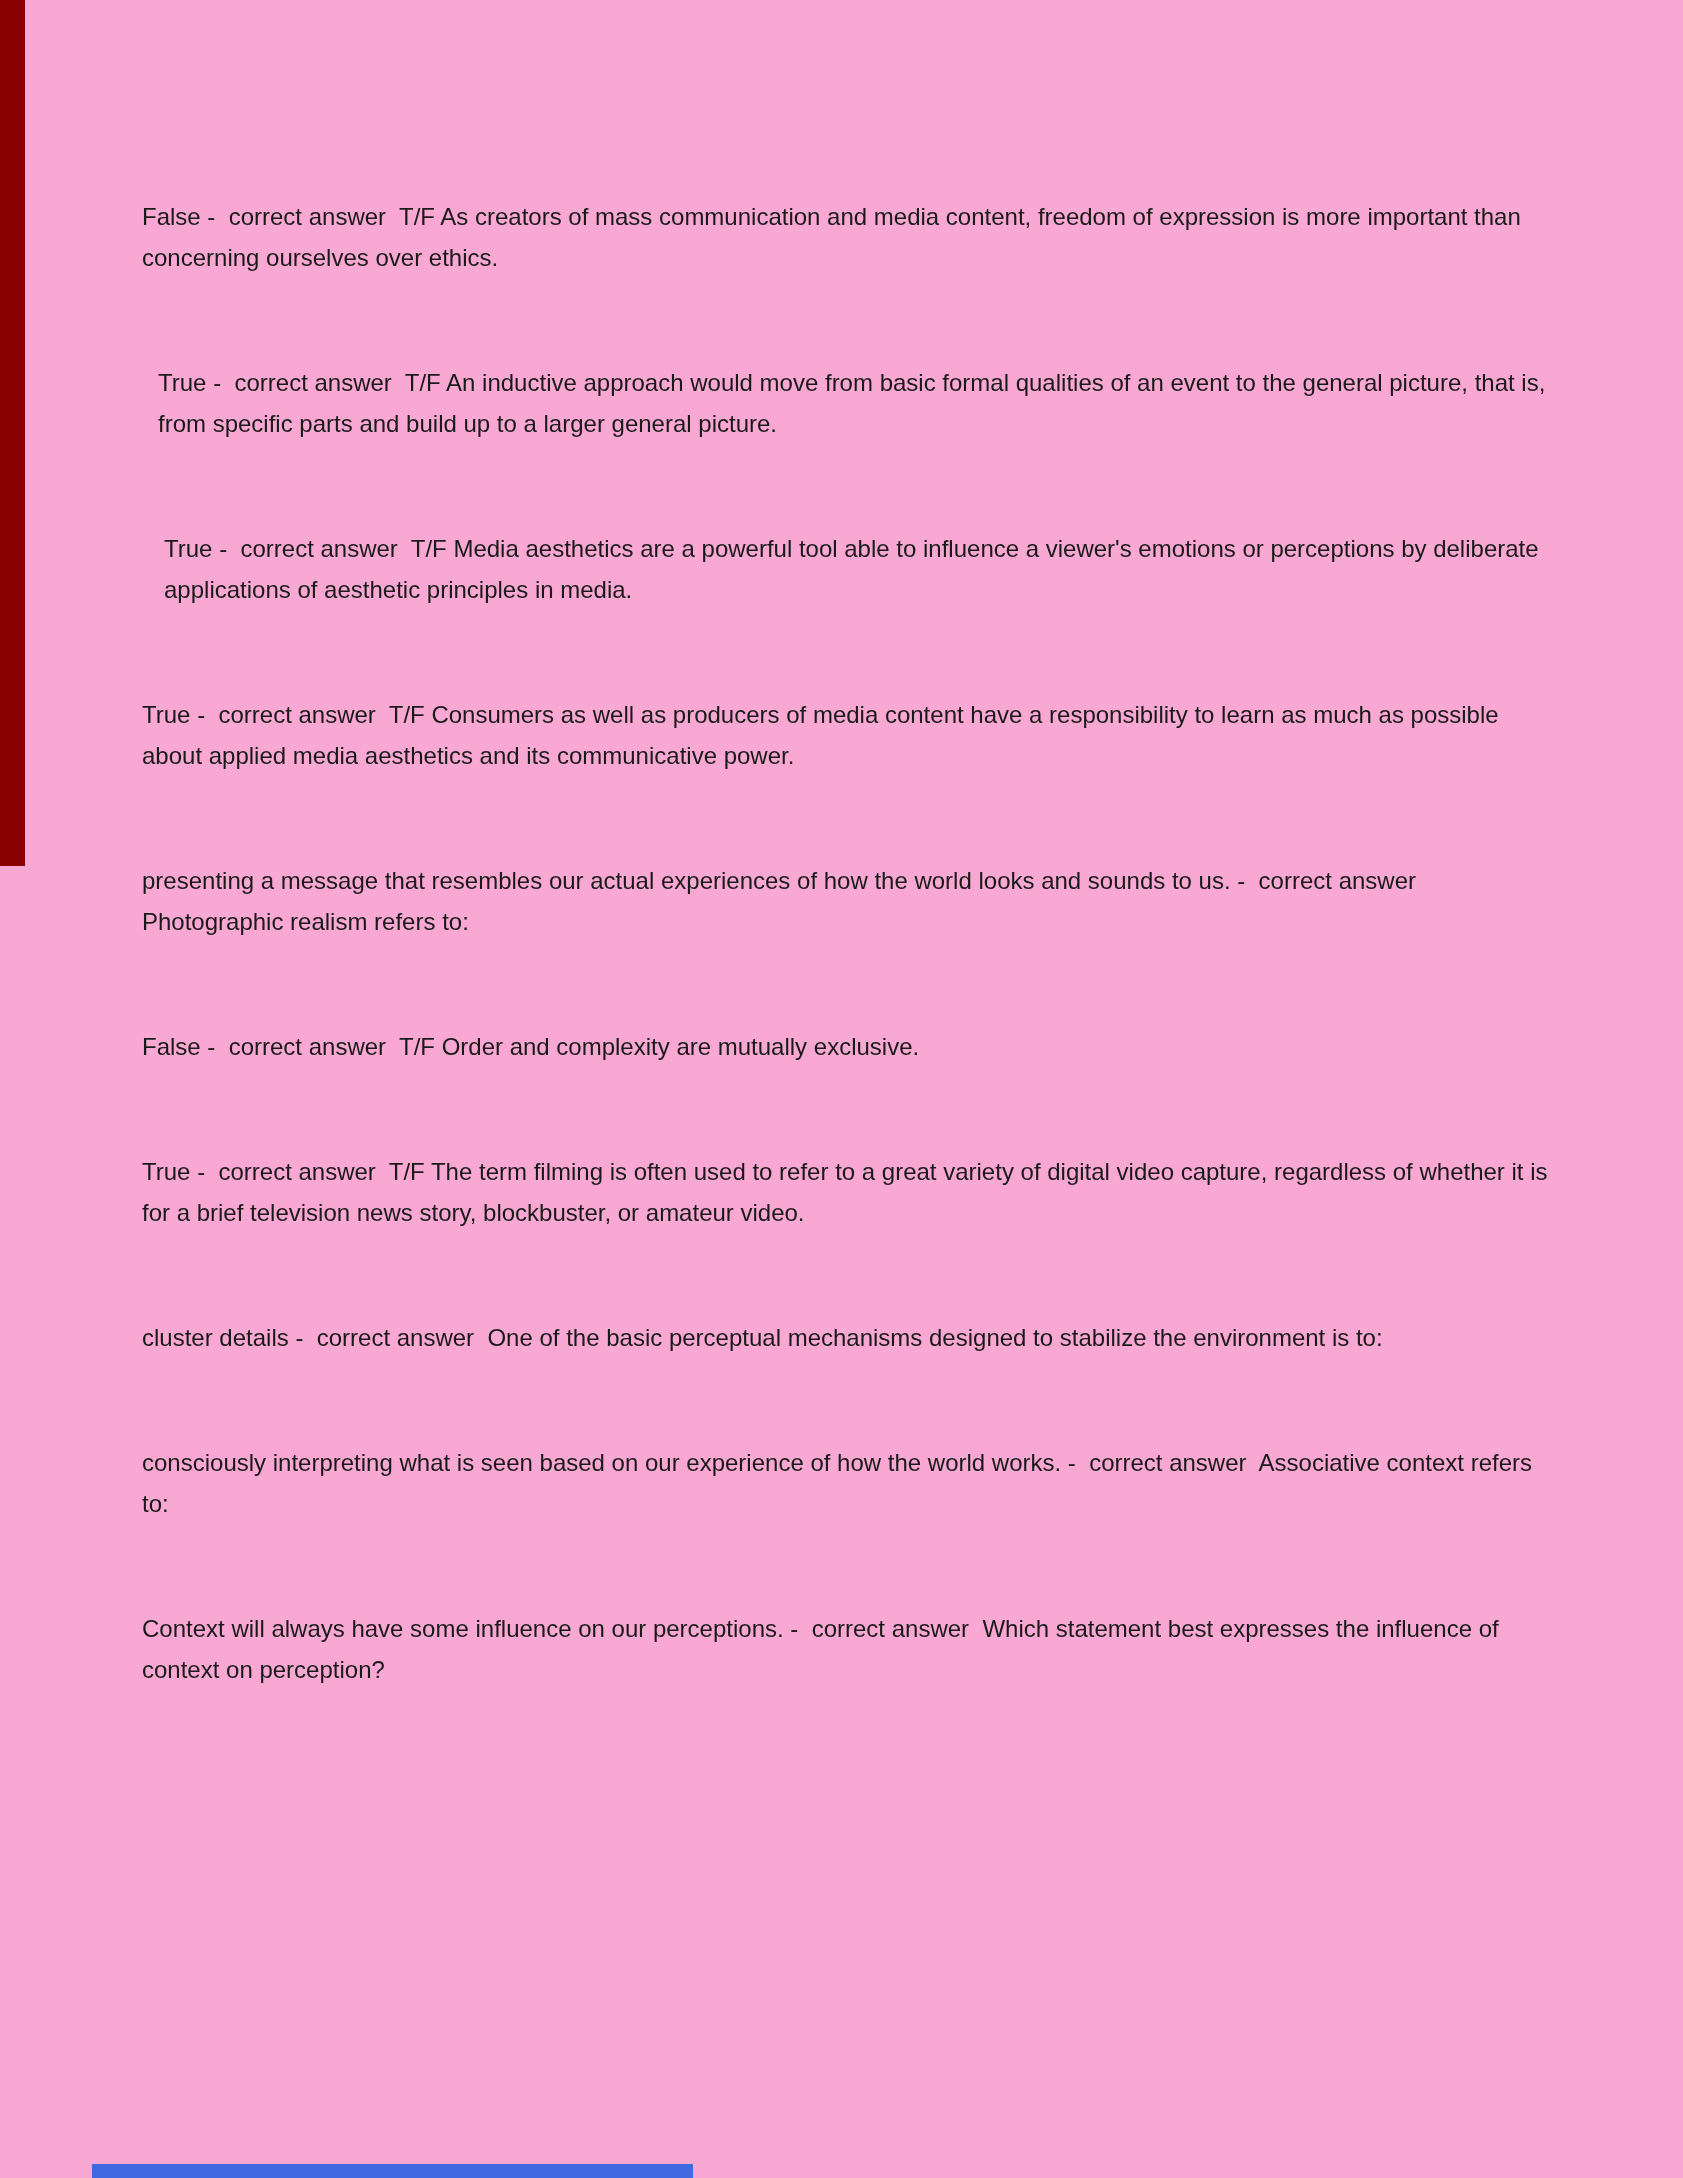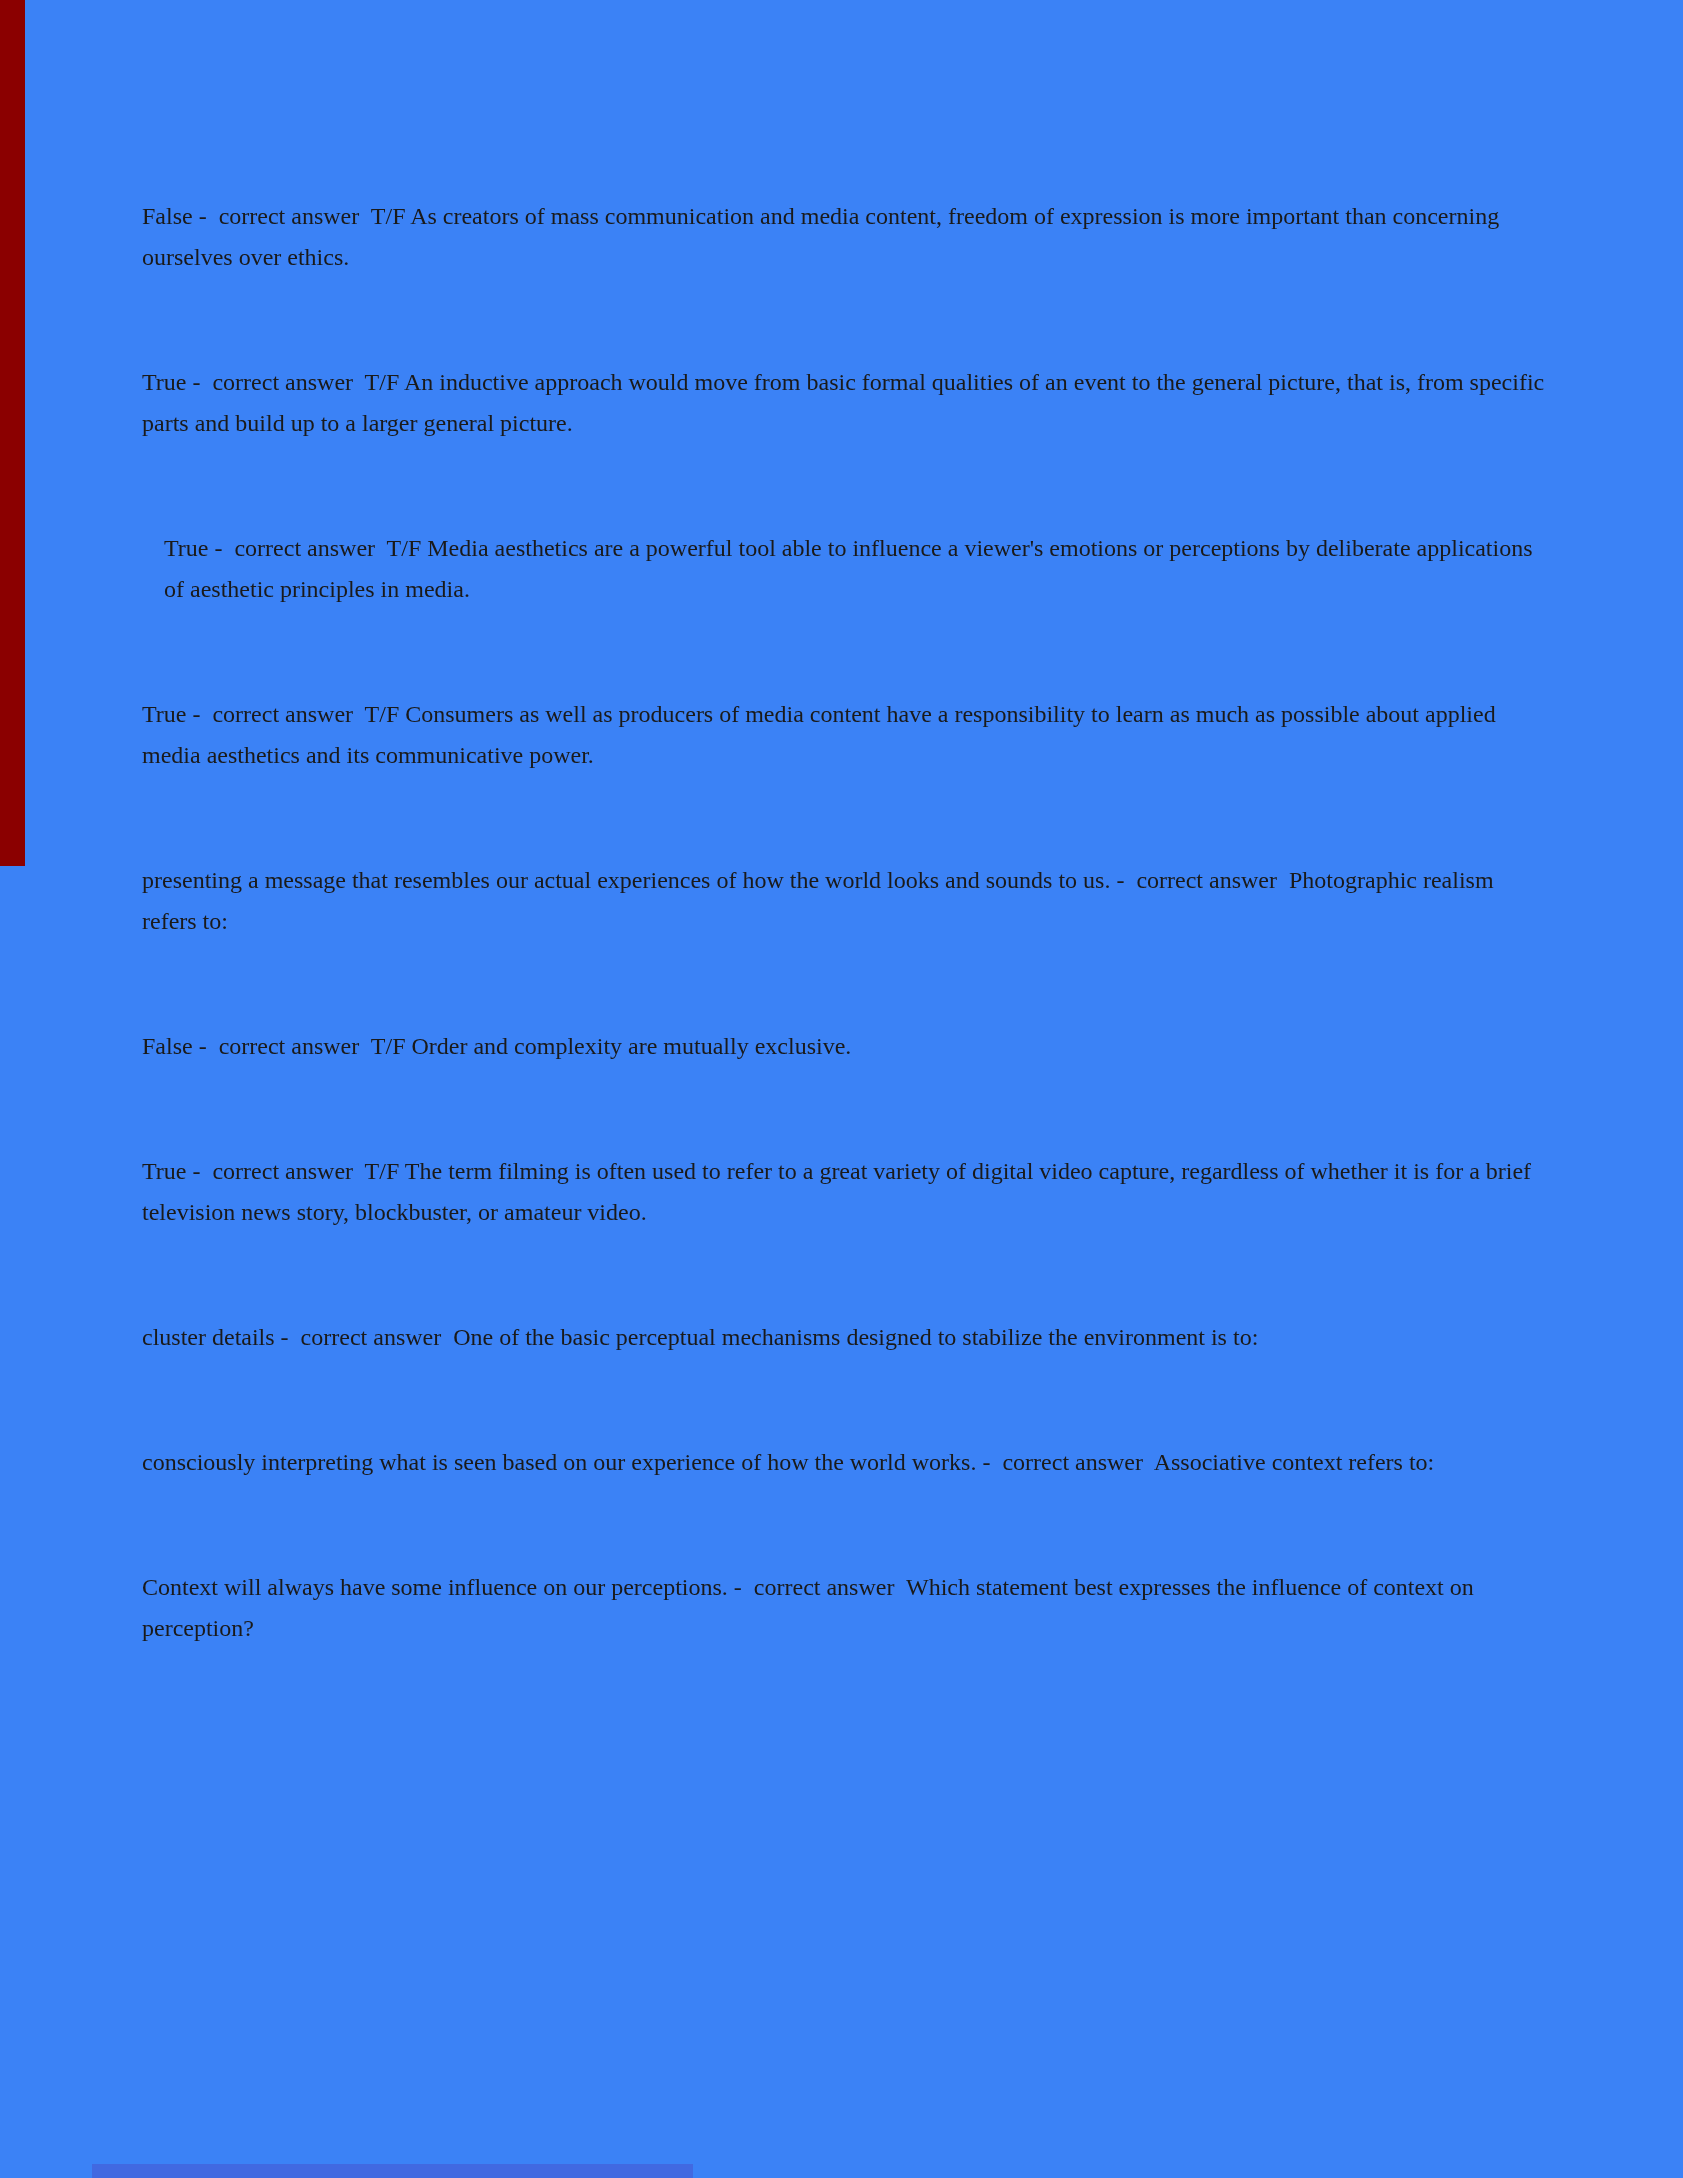--- a/index.html
+++ b/index.html
@@ -4,23 +4,23 @@
 <style>
   html, body {
     margin: 0;
     padding: 0;
     background: #ffffff;
   }
   #document-page {
     position: relative;
     width: 1683px;
     height: 2178px;
-    background: #3b82f6;
+    background: #f9a8d4;
     overflow: hidden;
-    font-family: Liberation Serif, serif;
+    font-family: Liberation Sans, sans-serif;
   }
   #left-edge-mark {
     position: absolute;
     left: 0;
     top: 0;
     width: 25px;
     height: 866px;
   }
   #bottom-edge-mark {
     position: absolute;
@@ -45,21 +45,21 @@
   }
 </style>
 </head>
 <body>
 
 <div id="document-page">
   <div id="left-edge-mark" style="background: rgb(139, 0, 0);"></div>
   <div id="bottom-edge-mark" style="background: rgb(65, 105, 225);"></div>
   <div id="qa-list">
       <p class="qa-paragraph" style="color: rgb(26, 26, 26);">False -  correct answer  T/F As creators of mass communication and media content, freedom of expression is more important than concerning ourselves over ethics.</p>
-      <p class="qa-paragraph" style="color: rgb(26, 26, 26);">True -  correct answer  T/F An inductive approach would move from basic formal qualities of an event to the general picture, that is, from specific parts and build up to a larger general picture.</p>
+      <p class="qa-paragraph" style="color: rgb(26, 26, 26); margin-left: 16px;">True -  correct answer  T/F An inductive approach would move from basic formal qualities of an event to the general picture, that is, from specific parts and build up to a larger general picture.</p>
       <p class="qa-paragraph" style="color: rgb(26, 26, 26); margin-left: 22px;">True -  correct answer  T/F Media aesthetics are a powerful tool able to influence a viewer's emotions or perceptions by deliberate applications of aesthetic principles in media.</p>
       <p class="qa-paragraph" style="color: rgb(26, 26, 26);">True -  correct answer  T/F Consumers as well as producers of media content have a responsibility to learn as much as possible about applied media aesthetics and its communicative power.</p>
       <p class="qa-paragraph" style="color: rgb(26, 26, 26);">presenting a message that resembles our actual experiences of how the world looks and sounds to us. -  correct answer  Photographic realism refers to:</p>
       <p class="qa-paragraph" style="color: rgb(26, 26, 26);">False -  correct answer  T/F Order and complexity are mutually exclusive.</p>
       <p class="qa-paragraph" style="color: rgb(26, 26, 26); margin-top: 36px;">True -  correct answer  T/F The term filming is often used to refer to a great variety of digital video capture, regardless of whether it is for a brief television news story, blockbuster, or amateur video.</p>
       <p class="qa-paragraph" style="color: rgb(26, 26, 26);">cluster details -  correct answer  One of the basic perceptual mechanisms designed to stabilize the environment is to:</p>
       <p class="qa-paragraph" style="color: rgb(26, 26, 26);">consciously interpreting what is seen based on our experience of how the world works. -  correct answer  Associative context refers to:</p>
       <p class="qa-paragraph" style="color: rgb(26, 26, 26);">Context will always have some influence on our perceptions. -  correct answer  Which statement best expresses the influence of context on perception?</p>
     </div>
 </div>

